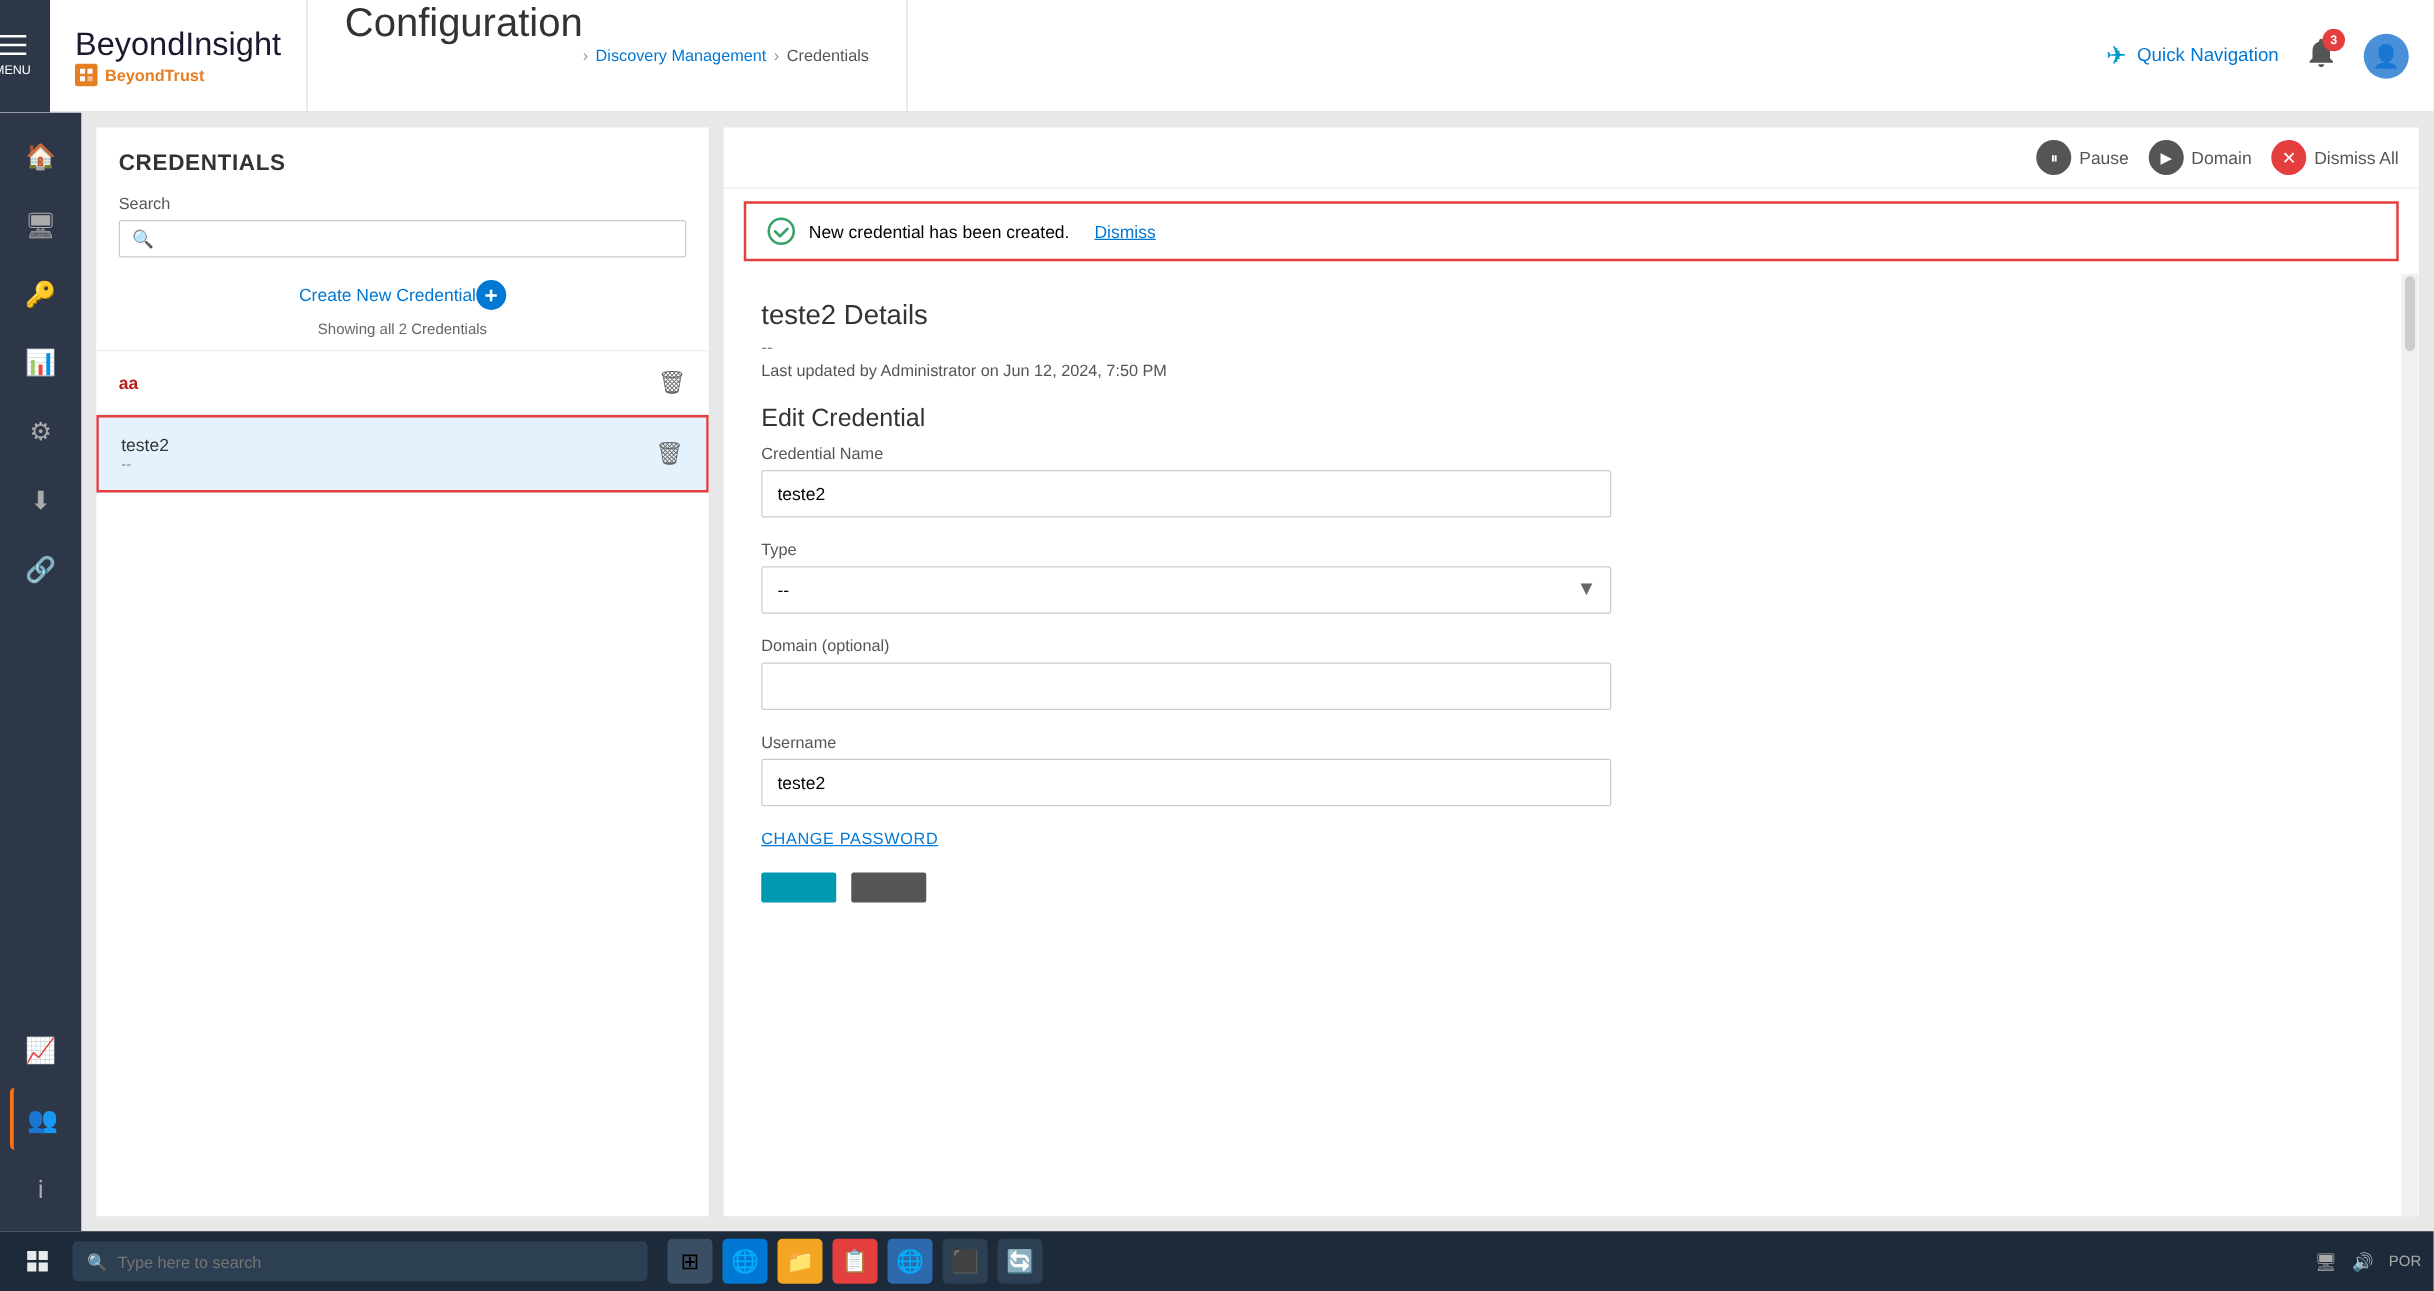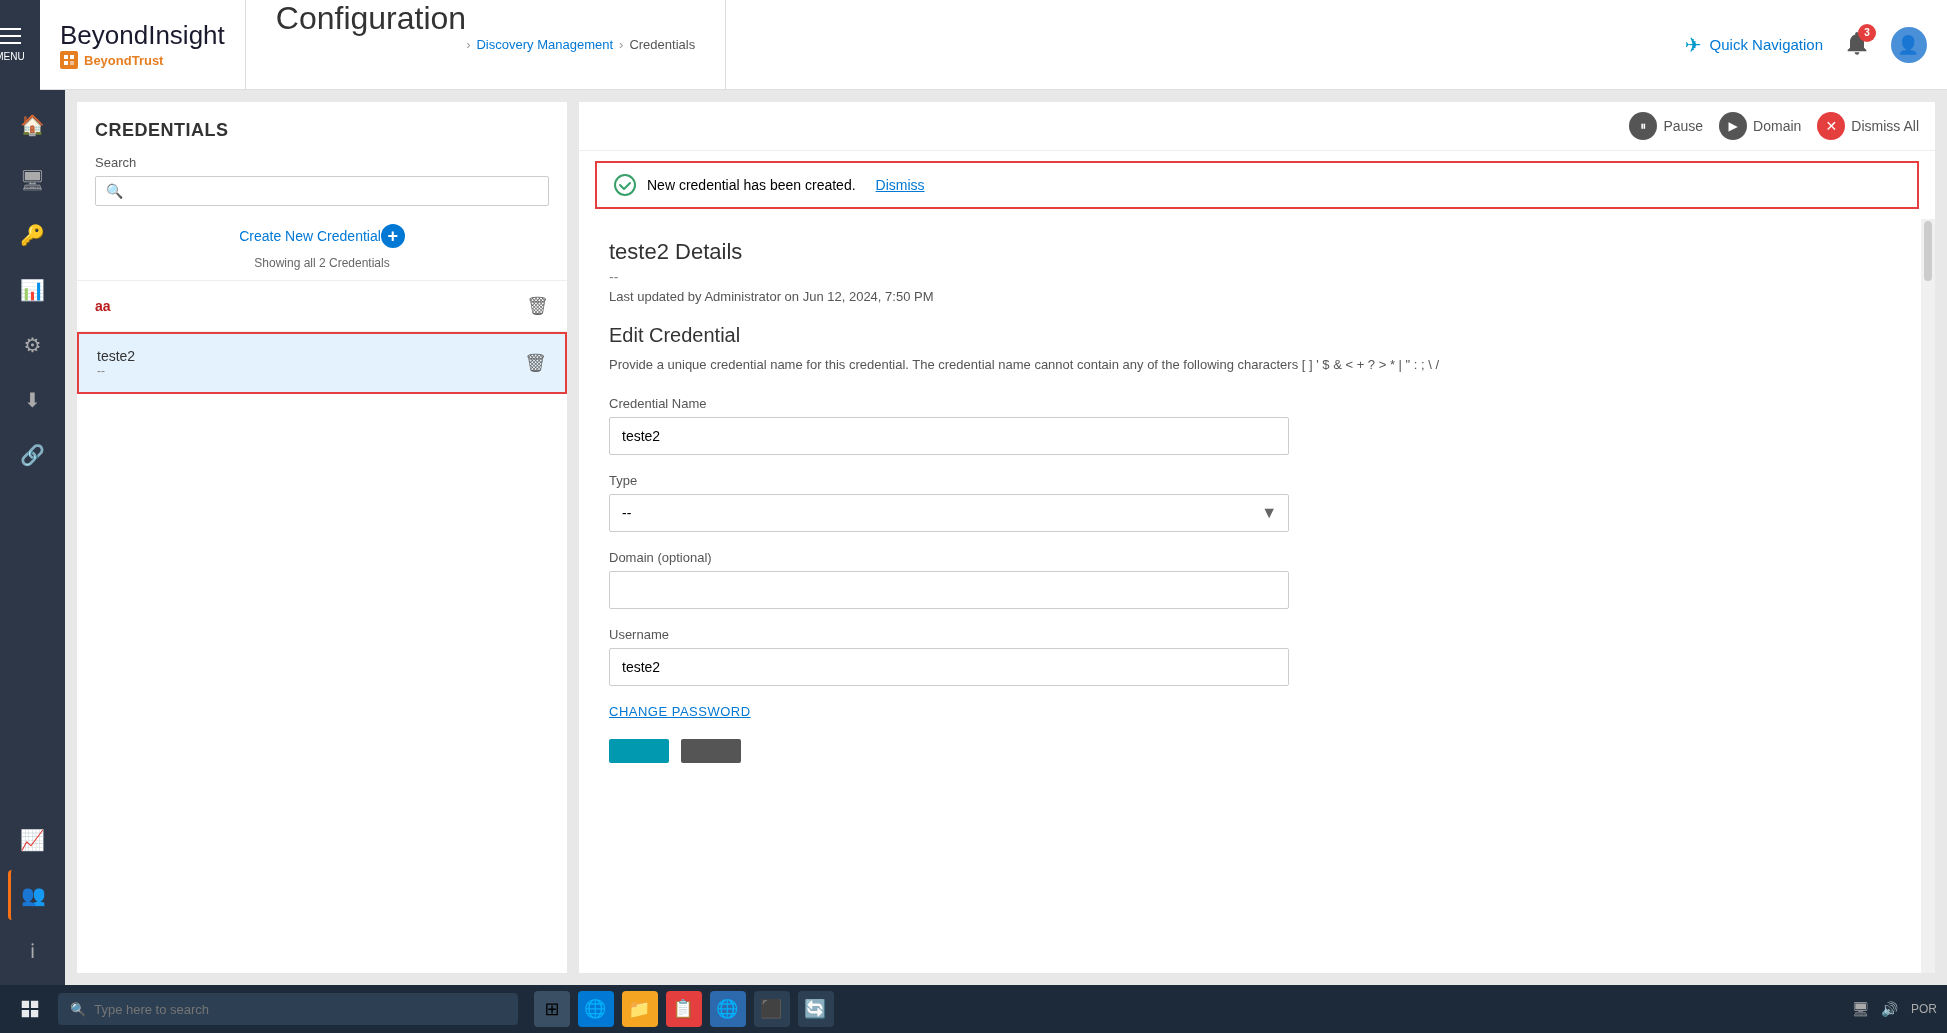--- a/index.html
+++ b/index.html
@@ -180,21 +180,20 @@
       <a href="#" style="color:#0078d4; margin-left:10px; font-size:14px;">Dismiss</a>
     </div>
 
     <div style="display:flex; flex:1; overflow:hidden;">
       <div style="flex:1; overflow-y:auto; padding:20px 30px;">
         <div style="font-size:22px; color:#333; margin-bottom:4px;">teste2 Details</div>
         <div style="font-size:14px; color:#888; margin-bottom:4px;">--</div>
         <div style="font-size:13px; color:#555; margin-bottom:20px;">Last updated by Administrator on Jun 12, 2024, 7:50 PM</div>
 
         <div style="font-size:20px; color:#333; margin-bottom:8px;">Edit Credential</div>
-        <div style="font-size:13px; color:#555; margin-bottom:20px; line-height:1.6;">Provide a unique credential name for this credential. The credential name cannot contain any of the following characters [ ] ' $ &amp; &lt; + ? &gt; * | " : ; \ /</div>
 
         <div style="margin-bottom:18px;">
           <div style="font-size:13px; color:#555; margin-bottom:6px;">Credential Name</div>
           <input type="text" style="width: 680px; padding: 10px 12px; border: 1px solid rgb(204, 204, 204); border-radius: 2px; font-size: 14px; outline: none;" value="teste2">
         </div>
 
         <div style="margin-bottom:18px;">
           <div style="font-size:13px; color:#555; margin-bottom:6px;">Type</div>
           <div style="position:relative; width:680px;">
             <select style="width:100%; padding:10px 12px; border:1px solid #ccc; border-radius:2px; font-size:14px; appearance:none; background:#fff; cursor:pointer; outline:none;">

